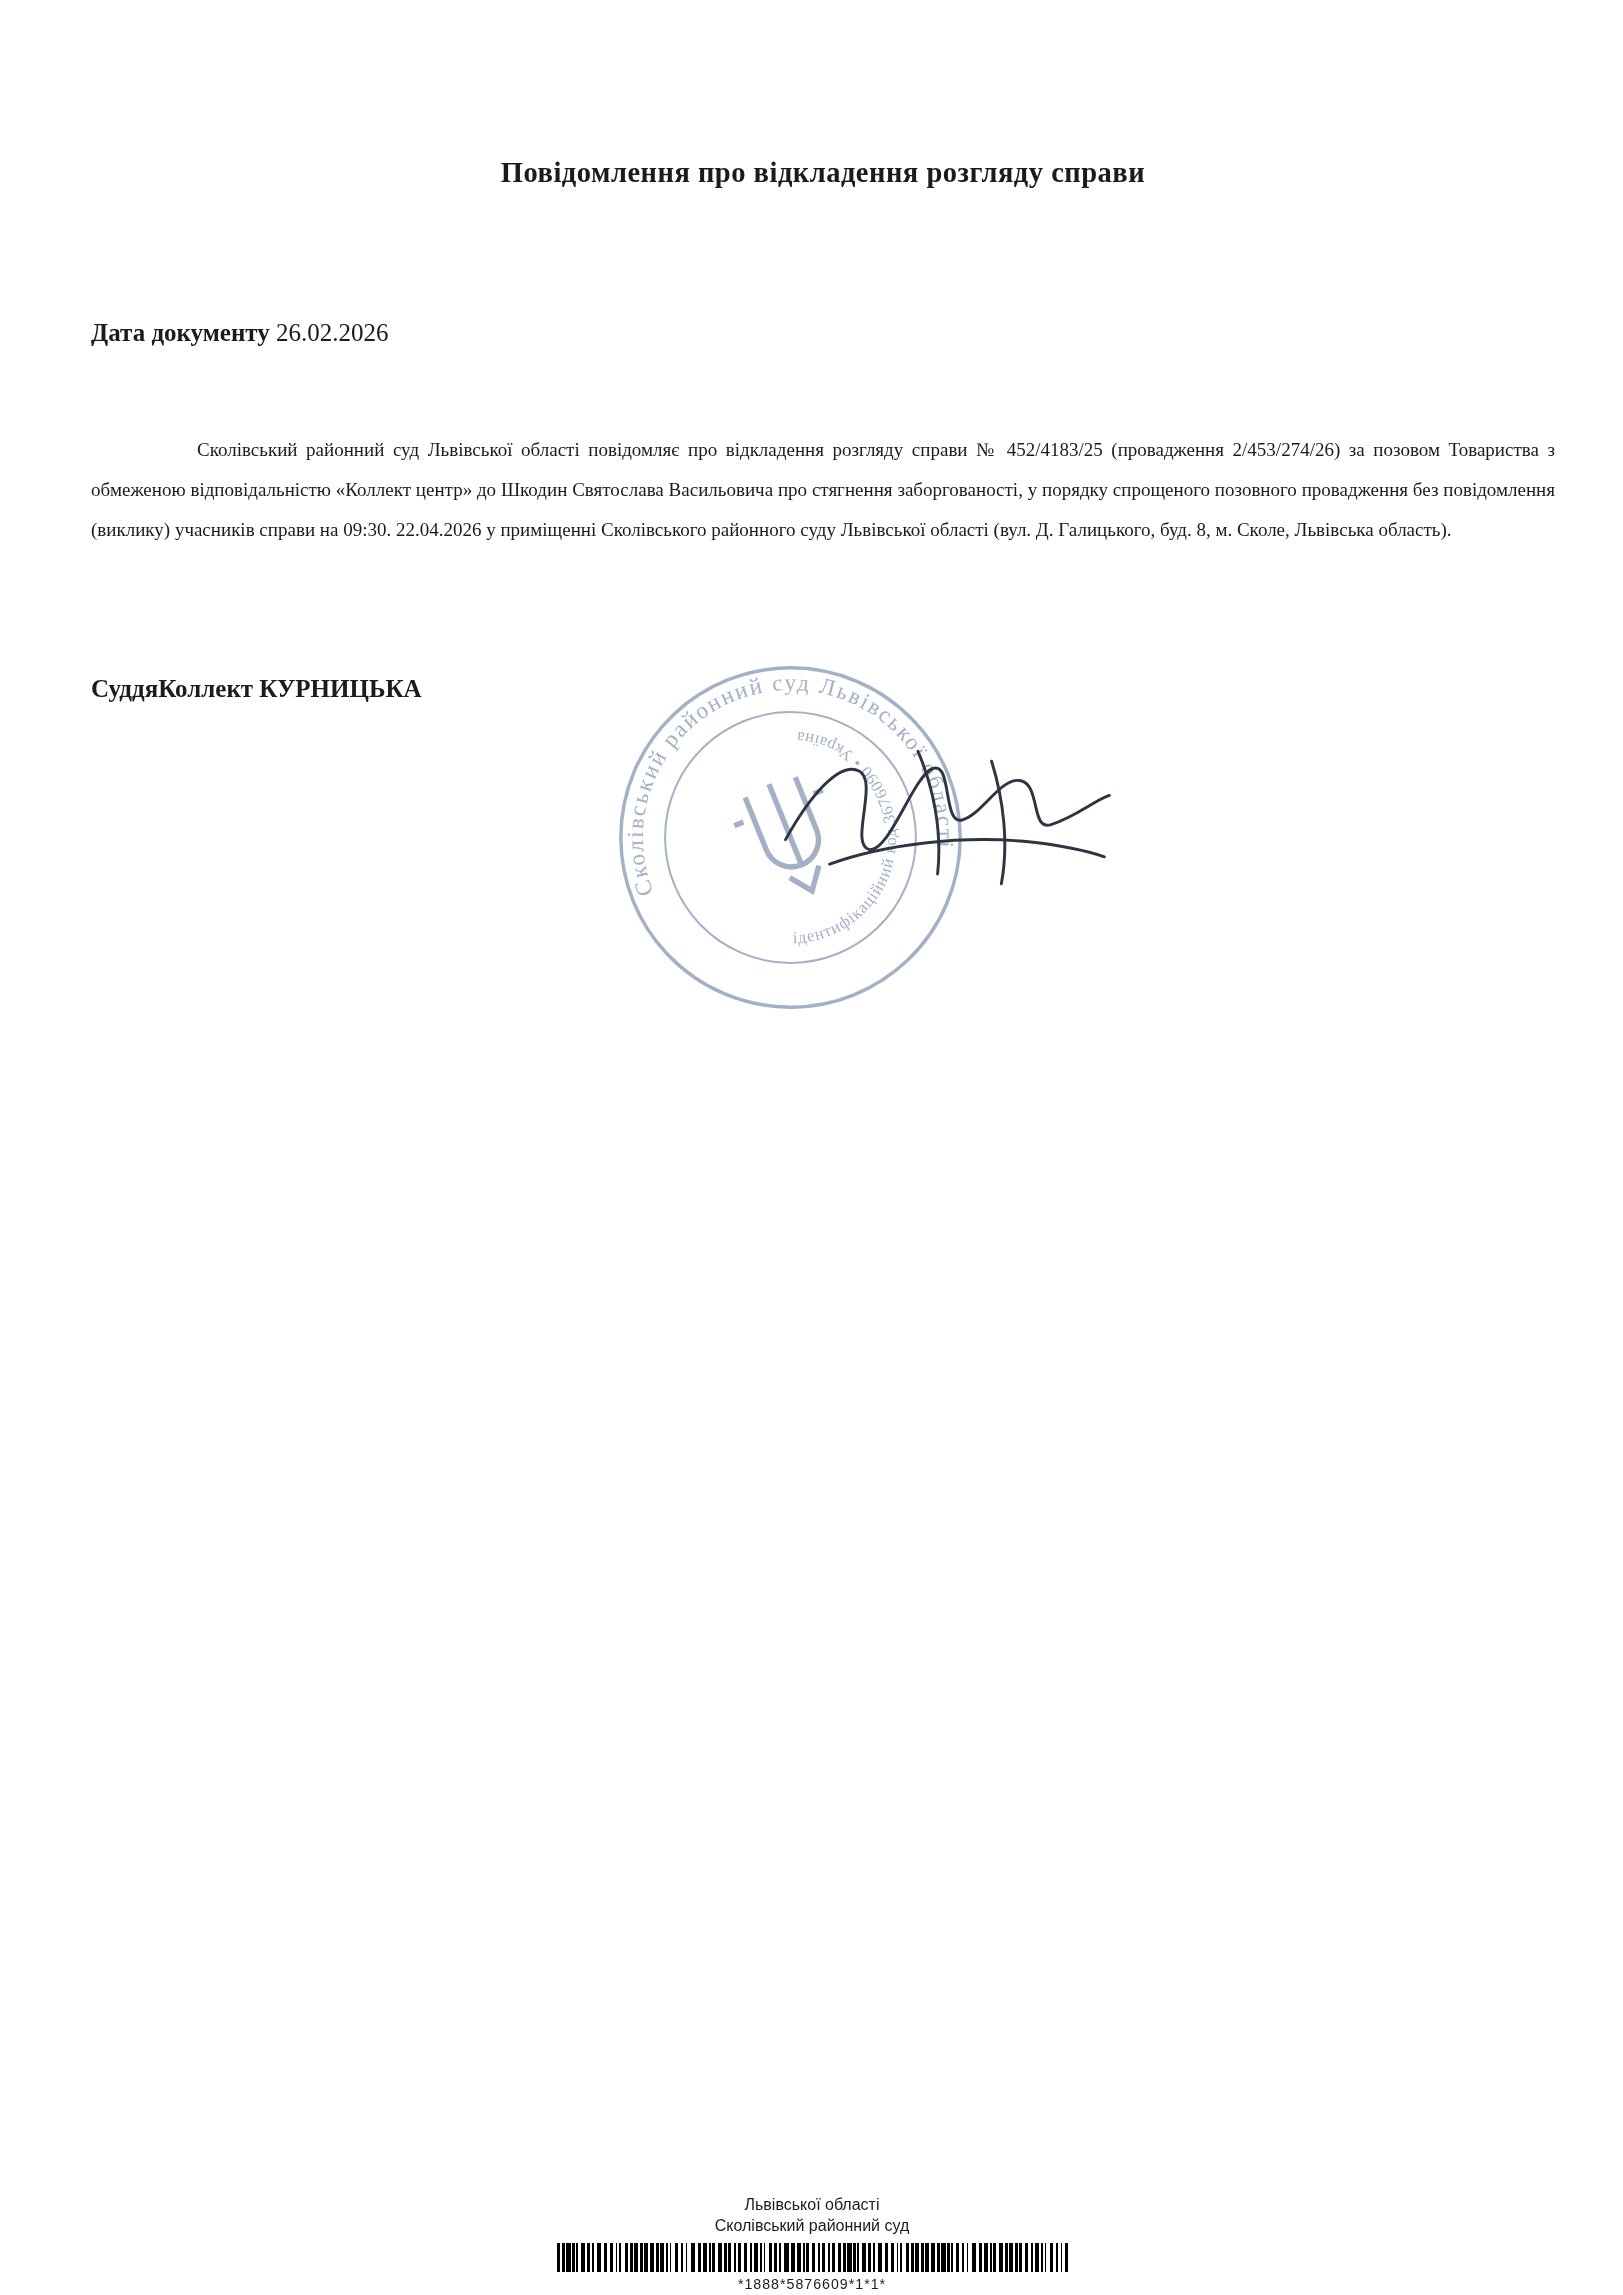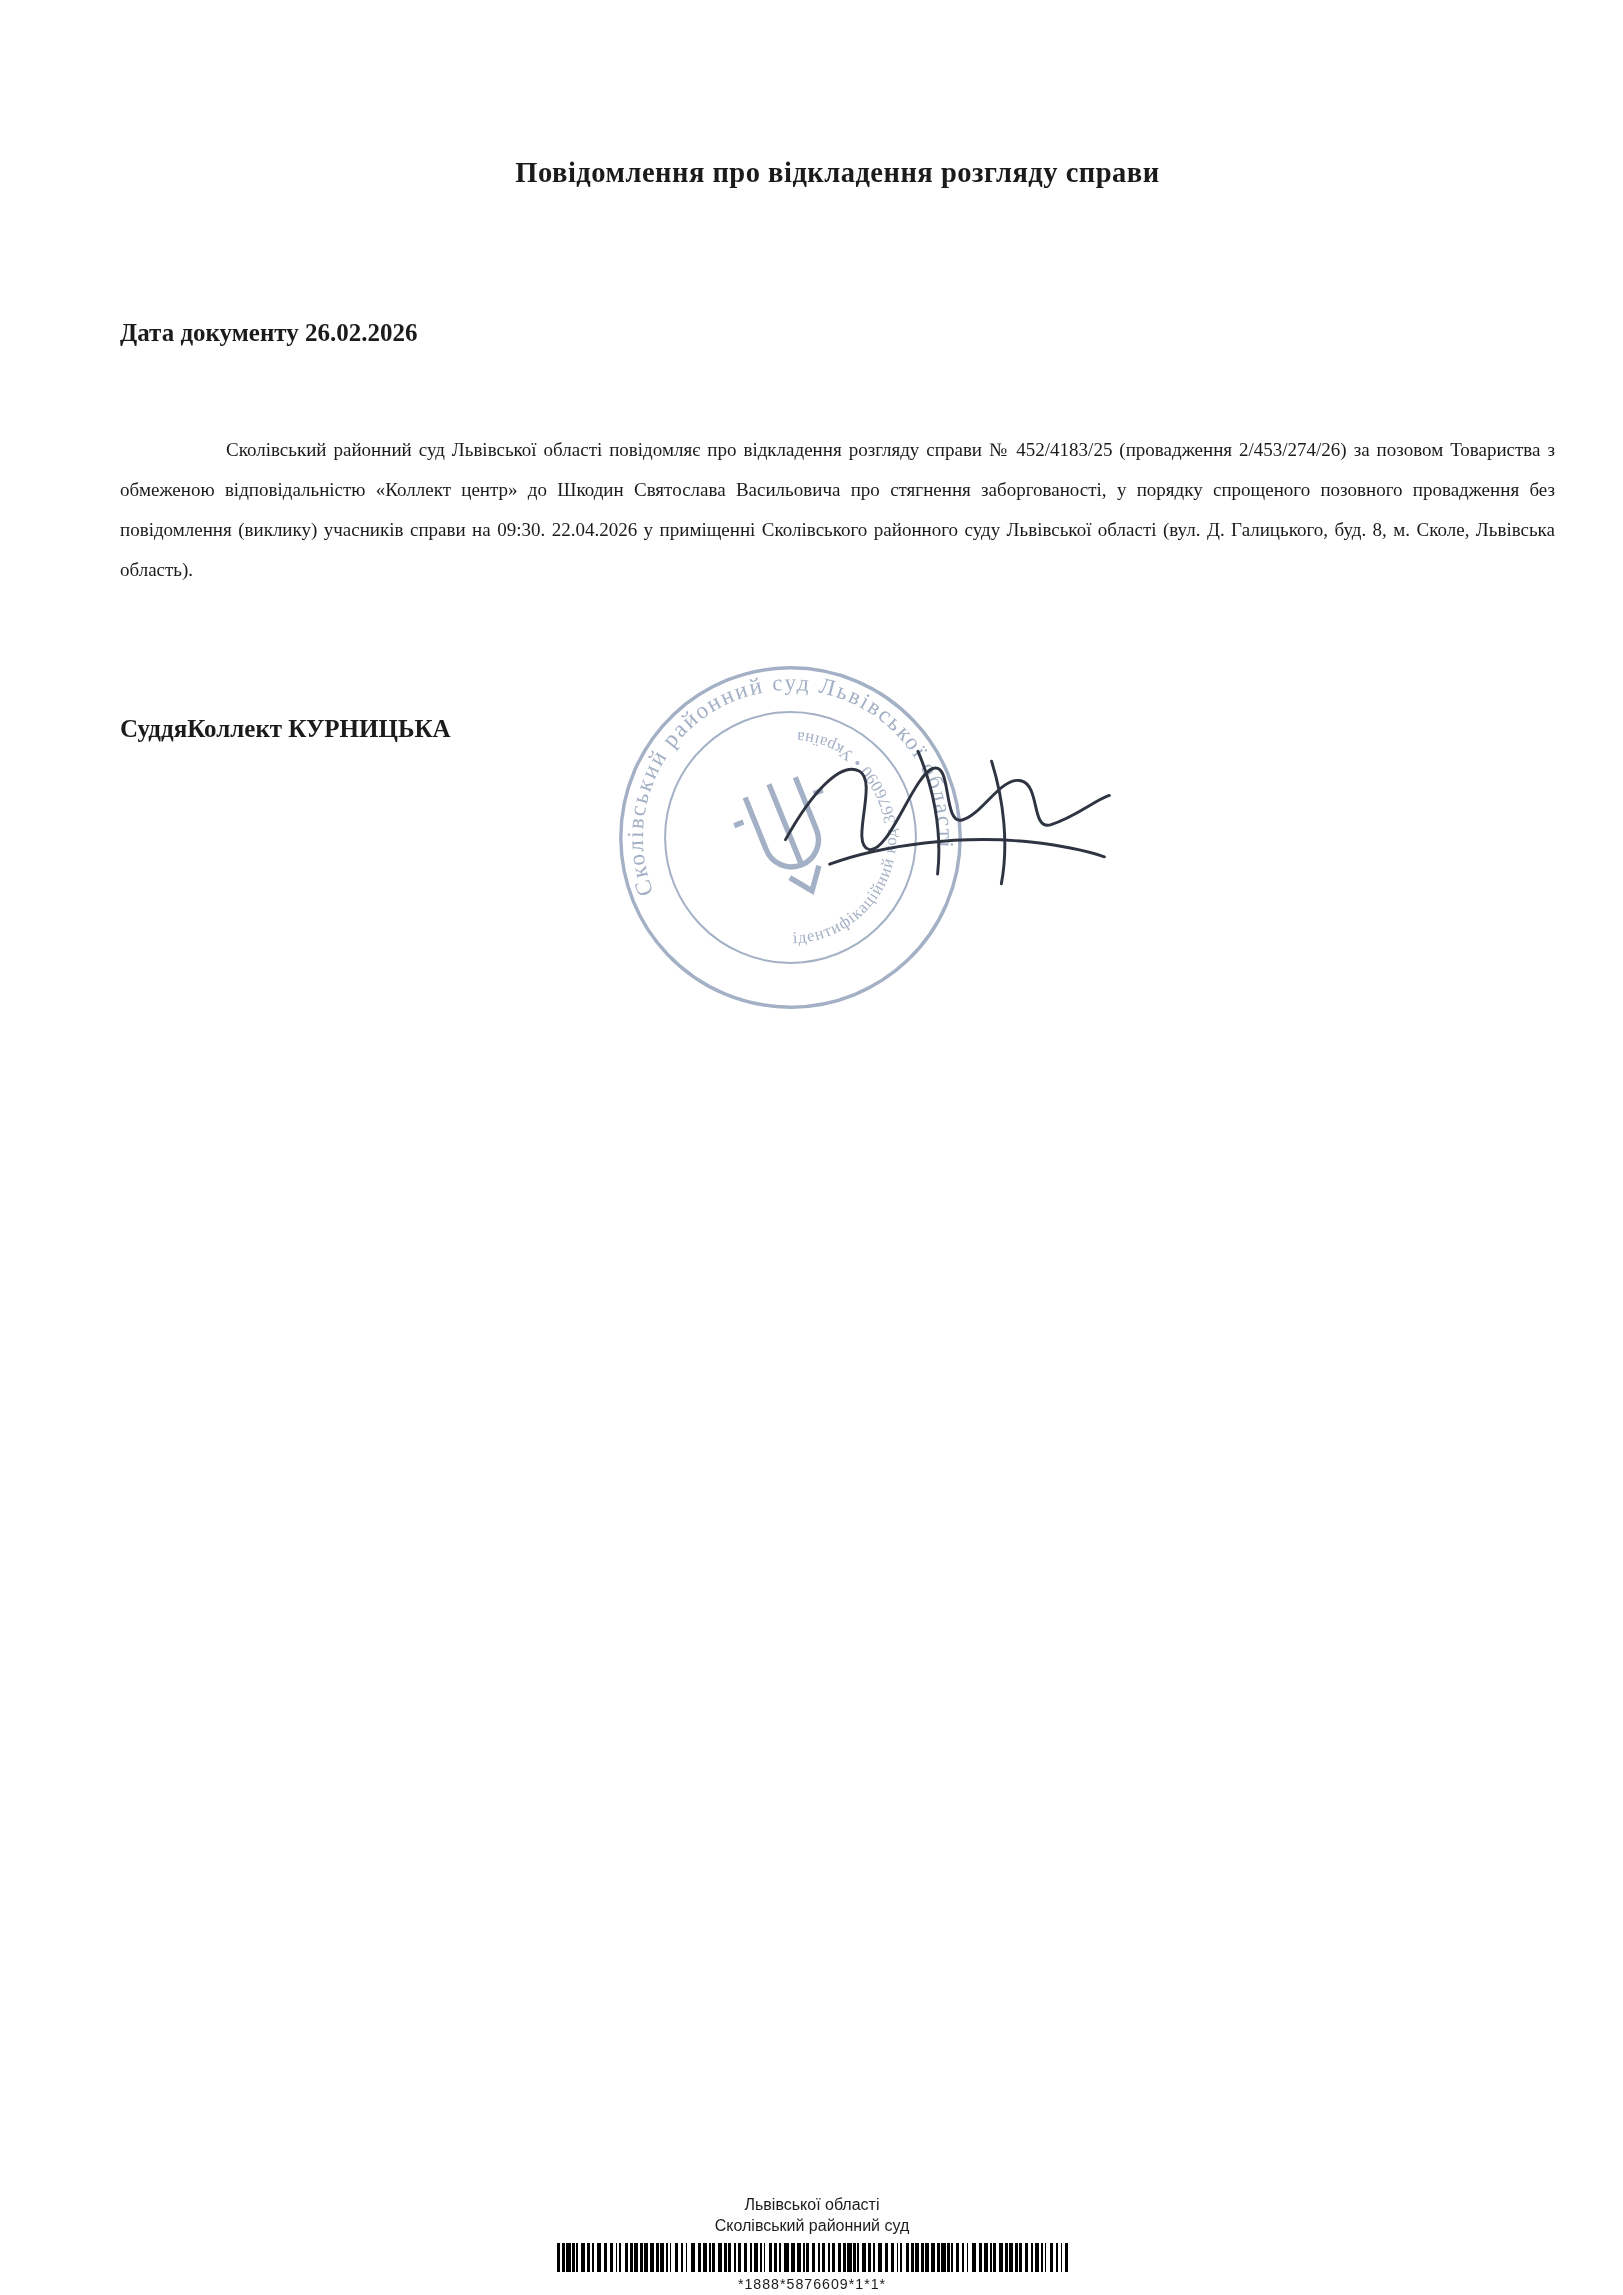--- a/index.html
+++ b/index.html
@@ -6,36 +6,36 @@
   .page {
     position: relative;
     width: 1624px;
     height: 2295px;
     background: #ffffff;
     font-family: "Liberation Serif", serif;
     color: #1b1b1b;
     overflow: hidden;
   }
   .content {
-    margin-left: 120px;
+    margin-left: 91px;
     margin-right: 69px;
     padding-top: 157px;
   }
   .doc-title {
     text-align: center;
     font-weight: bold;
     font-size: 28.5px;
     letter-spacing: 0.5px;
   }
   .date-line {
     margin-top: 130px;
     font-size: 25px;
   }
   .date-label { font-weight: bold; }
-  .date-value { font-weight: bold; }
+  .date-value { font-weight: normal; }
   .body-par {
     margin-top: 83px;
     font-size: 19px;
     line-height: 40px;
     text-align: justify;
     text-indent: 106px;
   }
   .sig-row {
     margin-top: 125px;
     display: flex;

